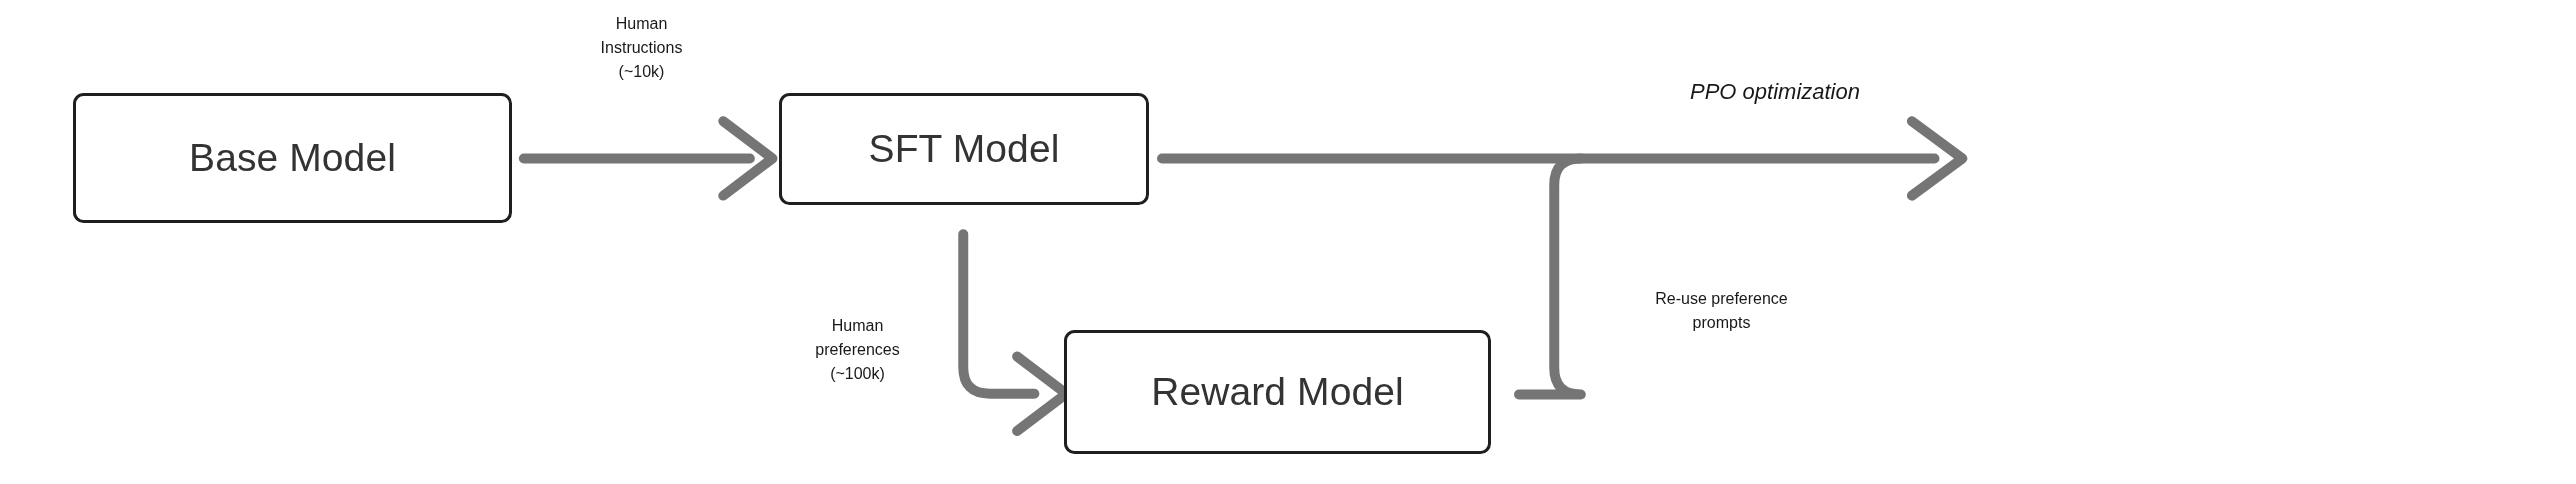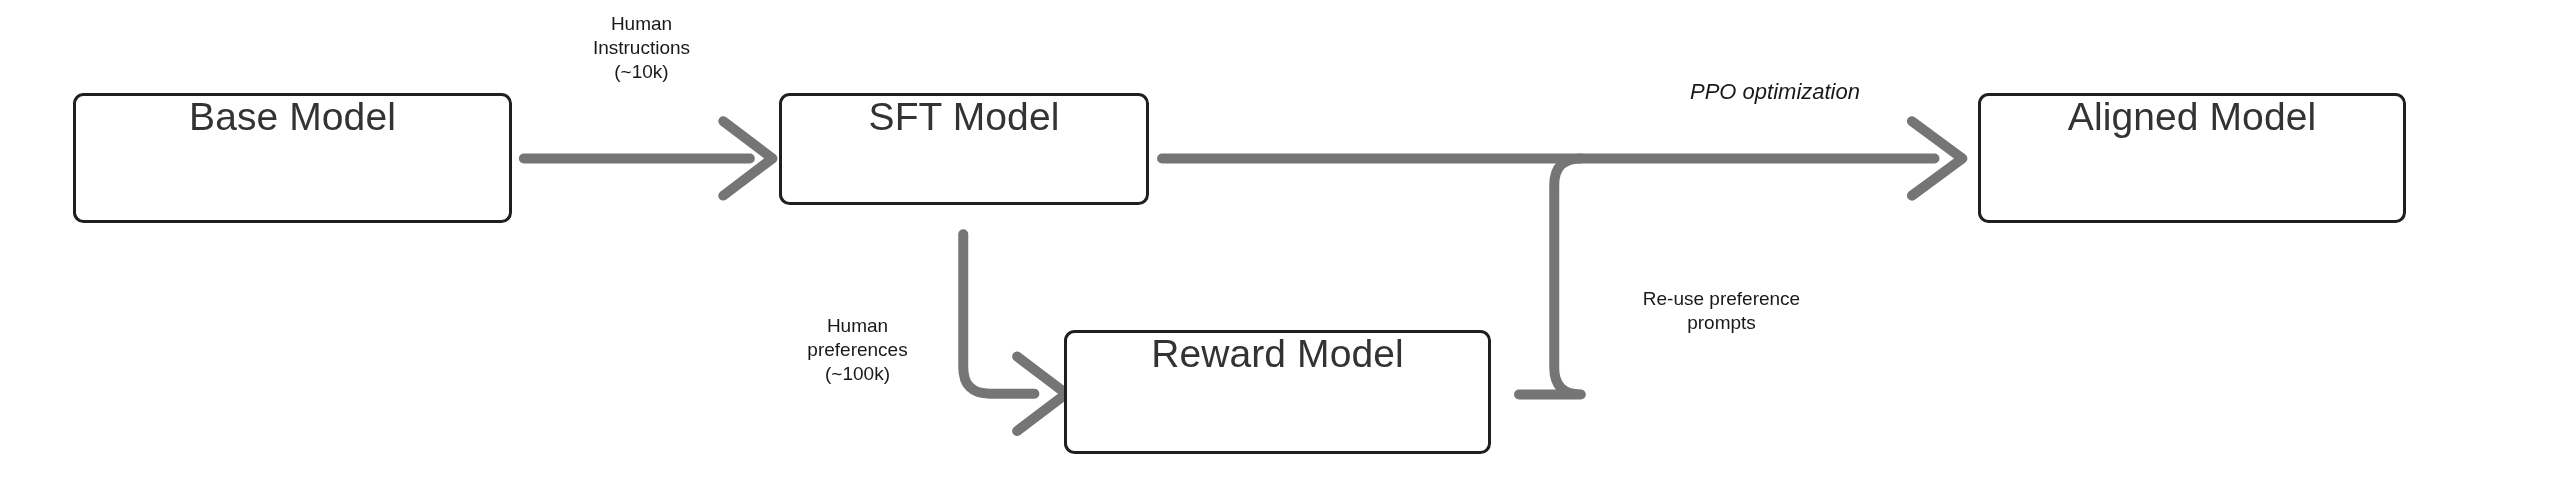--- a/index.html
+++ b/index.html
@@ -26,35 +26,36 @@
     width: 2576px;
     height: 485px;
   }
   .node {
     position: absolute;
     box-sizing: border-box;
     background: #ffffff;
     border: 3.3px solid #1f1f1f;
     border-radius: 10.6px;
     display: flex;
+    align-items: center;
     justify-content: center;
     z-index: 3;
   }
   .node-label {
     font-size: 39px;
     line-height: 1.1;
     color: #333333;
     font-weight: 400;
     letter-spacing: 0.1px;
     white-space: nowrap;
   }
   .edge-label {
     position: absolute;
     color: #191919;
-    font-size: 19px;
+    font-size: 16px;
     line-height: 24px;
     text-align: center;
     z-index: 4;
     white-space: pre-line;
   }
   .edge-label.italic {
     font-style: italic;
     font-size: 22px;
   }
 
@@ -102,23 +103,20 @@
   </div>
 
   <div class="node" id="node-sft">
     <span class="node-label">SFT Model</span>
   </div>
 
   <div class="node" id="node-reward">
     <span class="node-label">Reward Model</span>
   </div>
 
-  <div class="node" id="node-aligned">
-    <span class="node-label">Aligned Model</span>
-  </div>
 
   <div class="edge-label" id="label-human-instructions">Human
 Instructions
 (~10k)</div>
 
   <div class="edge-label" id="label-human-preferences">Human
 preferences
 (~100k)</div>
 
   <div class="edge-label italic" id="label-ppo">PPO optimization</div>

